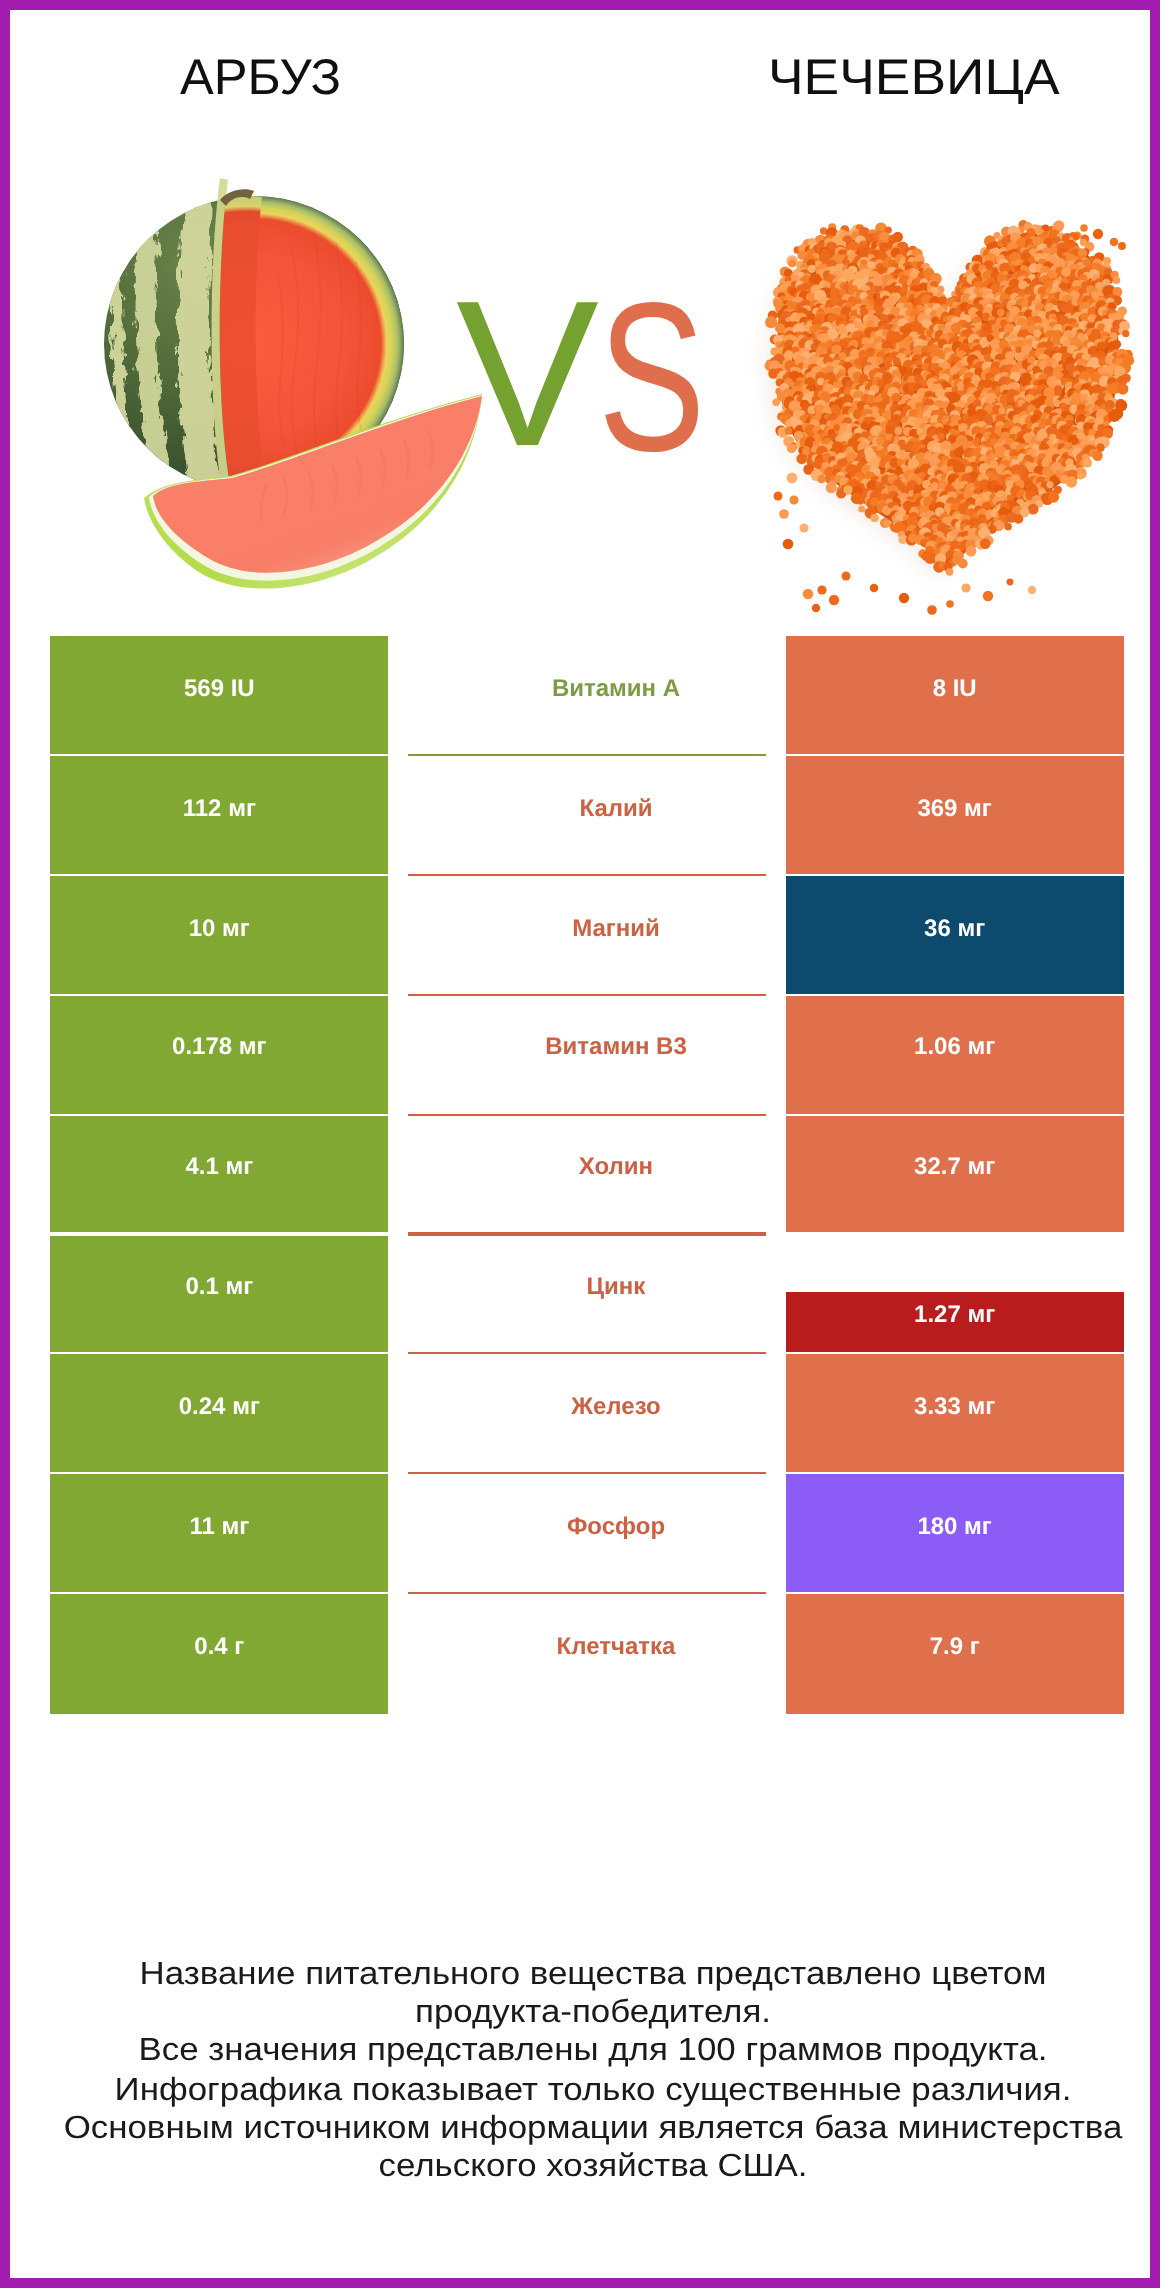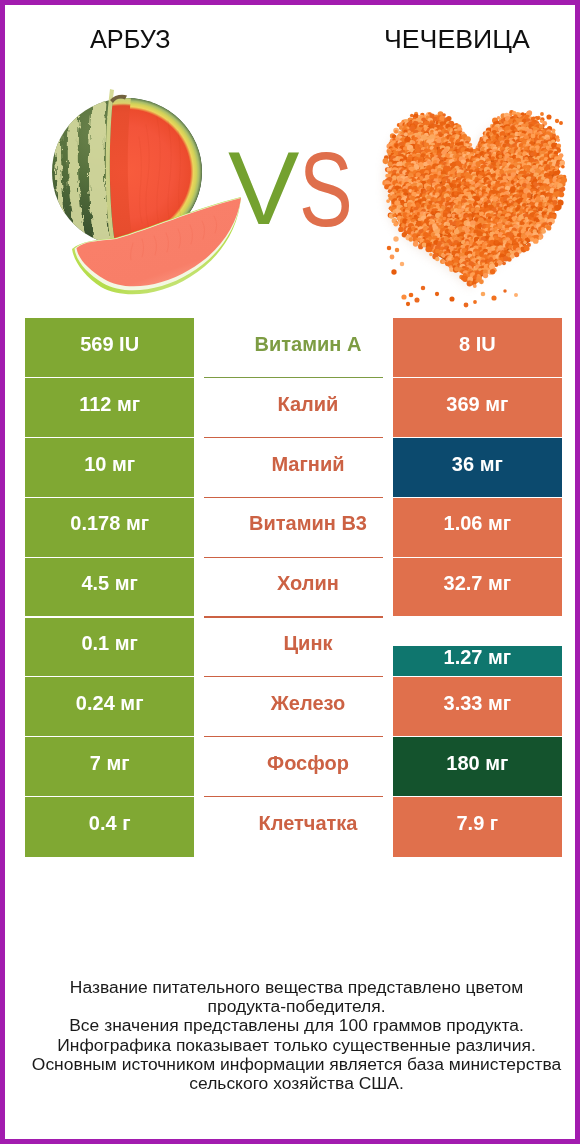--- a/index.html
+++ b/index.html
@@ -24,21 +24,21 @@
   .vs{position:absolute;left:0;top:0;width:578px;height:310px;pointer-events:none;}
   .vs span{position:absolute;display:inline-block;white-space:nowrap;line-height:1;
            transform-origin:0 0;font-weight:400;}
   .vs .v{left:223px;top:131px;font-size:99.4px;transform:scale(1.078,1.044);color:#74a12f;}
   .vs .s{left:294px;top:131px;font-size:106px;transform:scale(0.76,1);color:#df6f4c;}
 
   
   .table{position:absolute;left:20px;top:313.4px;width:537px;}
   .row{position:relative;height:59.85px;display:flex;}
   .cell{display:flex;align-items:center;justify-content:center;box-sizing:border-box;
-        padding-bottom:9px;font-size:20px;font-weight:700;line-height:18px;}
+        padding-bottom:9px;font-size:12px;font-weight:700;line-height:18px;}
   .cell-l{width:179px;color:#fff;}
   .cell-m{width:179px;background:#fff;margin-left:29px;}
   .cell-r{width:179px;color:#fff;}
   .sep{position:absolute;left:0;bottom:0;height:1.2px;width:100%;}
   .sep i{position:absolute;top:0;height:100%;display:block;}
   .sep .s1{left:0;width:179px;background:#fff;}
   .sep .s2{left:179px;width:179px;}
   .sep .s3{left:358px;width:179px;background:#fff;}
 
   
@@ -3278,53 +3278,53 @@
         <div class="cell cell-l" style="background: rgb(128, 168, 51);">0.178 мг</div>
         <div class="cell cell-m" style="color: rgb(204, 98, 68);">Витамин B3</div>
         <div class="cell cell-r" style="background: rgb(224, 112, 76);">1.06 мг</div>
         <div class="sep">
           <i class="s1"></i>
           <i class="s2" style="background: rgb(204, 98, 68);"></i>
           <i class="s3"></i>
         </div>
       </div>
       <div class="row">
-        <div class="cell cell-l" style="background: rgb(128, 168, 51);">4.5 мг</div>
+        <div class="cell cell-l" style="background: rgb(128, 168, 51);">4.1 мг</div>
         <div class="cell cell-m" style="color: rgb(204, 98, 68);">Холин</div>
         <div class="cell cell-r" style="background: rgb(224, 112, 76);">32.7 мг</div>
         <div class="sep">
           <i class="s1"></i>
           <i class="s2" style="background: rgb(204, 98, 68);"></i>
           <i class="s3"></i>
         </div>
       </div>
       <div class="row">
         <div class="cell cell-l" style="background: rgb(128, 168, 51);">0.1 мг</div>
         <div class="cell cell-m" style="color: rgb(204, 98, 68);">Цинк</div>
-        <div class="cell cell-r" style="background: #0f766e; margin-top: 28px;">1.27 мг</div>
+        <div class="cell cell-r" style="background: #b91c1c; margin-top: 28px;">1.27 мг</div>
         <div class="sep">
           <i class="s1"></i>
           <i class="s2" style="background: rgb(204, 98, 68);"></i>
           <i class="s3"></i>
         </div>
       </div>
       <div class="row">
         <div class="cell cell-l" style="background: rgb(128, 168, 51);">0.24 мг</div>
         <div class="cell cell-m" style="color: rgb(204, 98, 68);">Железо</div>
         <div class="cell cell-r" style="background: rgb(224, 112, 76);">3.33 мг</div>
         <div class="sep">
           <i class="s1"></i>
           <i class="s2" style="background: rgb(204, 98, 68);"></i>
           <i class="s3"></i>
         </div>
       </div>
       <div class="row">
-        <div class="cell cell-l" style="background: rgb(128, 168, 51);">7 мг</div>
+        <div class="cell cell-l" style="background: rgb(128, 168, 51);">11 мг</div>
         <div class="cell cell-m" style="color: rgb(204, 98, 68);">Фосфор</div>
-        <div class="cell cell-r" style="background: #14532d; text-align: center;">180 мг</div>
+        <div class="cell cell-r" style="background: #8b5cf6; text-align: center;">180 мг</div>
         <div class="sep">
           <i class="s1"></i>
           <i class="s2" style="background: rgb(204, 98, 68);"></i>
           <i class="s3"></i>
         </div>
       </div>
       <div class="row">
         <div class="cell cell-l" style="background: rgb(128, 168, 51);">0.4 г</div>
         <div class="cell cell-m" style="color: rgb(204, 98, 68); text-align: right;">Клетчатка</div>
         <div class="cell cell-r" style="background: rgb(224, 112, 76);">7.9 г</div>

